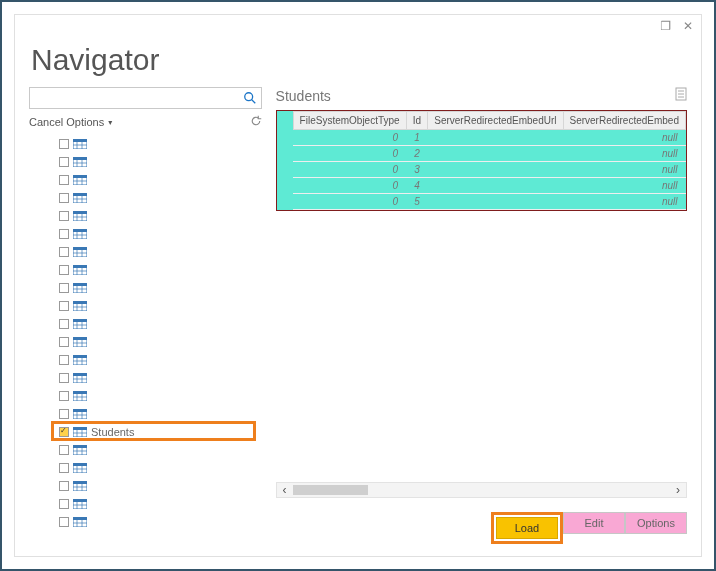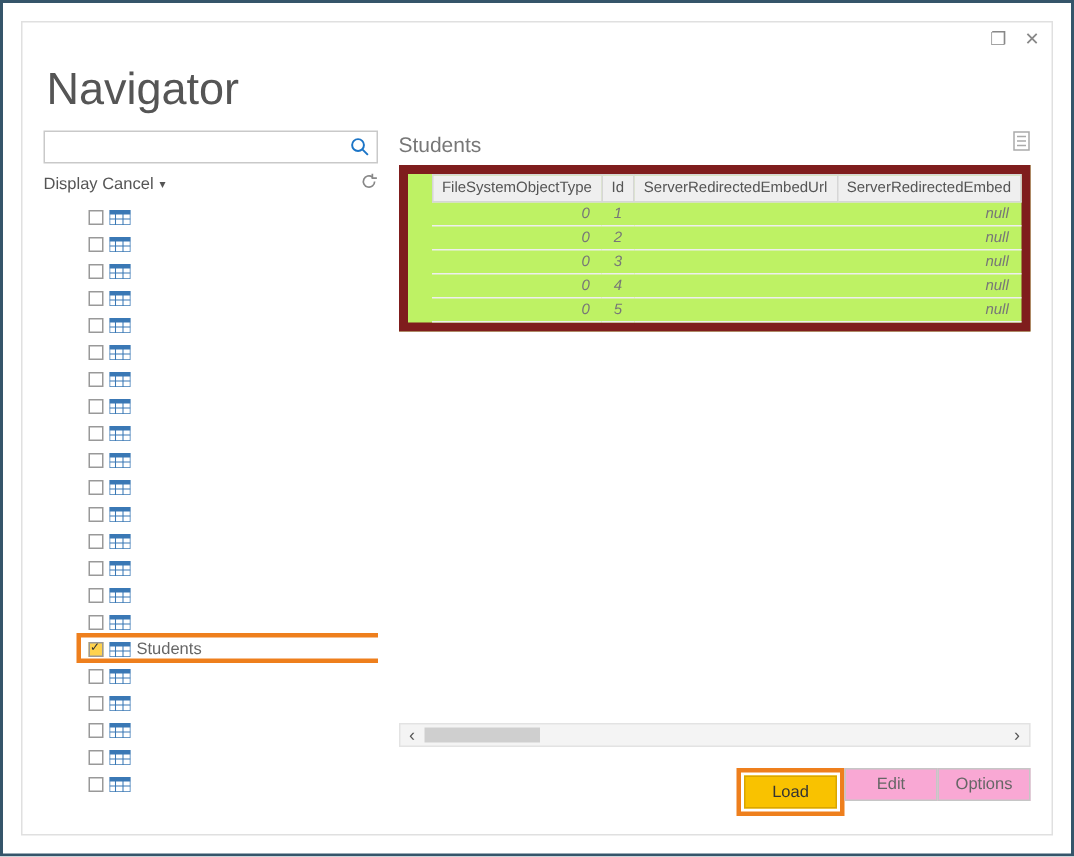--- a/index.html
+++ b/index.html
@@ -162,22 +162,22 @@
   }
   .preview-header {
     display: flex;
     justify-content: space-between;
     align-items: center;
     font-size: 14px;
     color: #777;
     margin: 0 0 6px 0;
   }
   .preview-table-wrap {
-    border: 6px solid #7f1d1d;
-    background: #bef264;
+    border: 1px solid #7f1d1d;
+    background: #5eead4;
     font-size: 10px;
     padding-left: 16px;
   }
   table { border-collapse: collapse; width: 100%; }
   th {
     background: #efefef;
     border: 1px solid #d6d6d6;
     padding: 3px 6px;
     font-weight: normal;
     text-align: left;
@@ -267,21 +267,21 @@
             <input class="search-input" placeholder="" style="">
             <span class="search-icon">
               <svg viewBox="0 0 16 16" width="14" height="14">
                   <circle cx="6.5" cy="6.5" r="4.5" fill="none" stroke="#1c75c7" stroke-width="1.5"></circle>
                   <line x1="10" y1="10" x2="14" y2="14" stroke="#1c75c7" stroke-width="1.5"></line>
                 </svg>
             </span>
           </div>
           <div class="disp-row">
             <span class="disp-dd">
-              <span>Display Cancel</span>
+              <span>Cancel Options</span>
               <span style="font-size:8px;">▾</span>
             </span>
             <span style="color:#888;">
               <svg width="12" height="12" viewBox="0 0 16 16">
                   <path d="M13 8a5 5 0 1 1-2-4" fill="none" stroke="#888" stroke-width="1.5"></path>
                   <path d="M11 1v4h4" fill="none" stroke="#888" stroke-width="1.5"></path>
                 </svg>
             </span>
           </div>
           <div class="tree" style="position:relative;">

